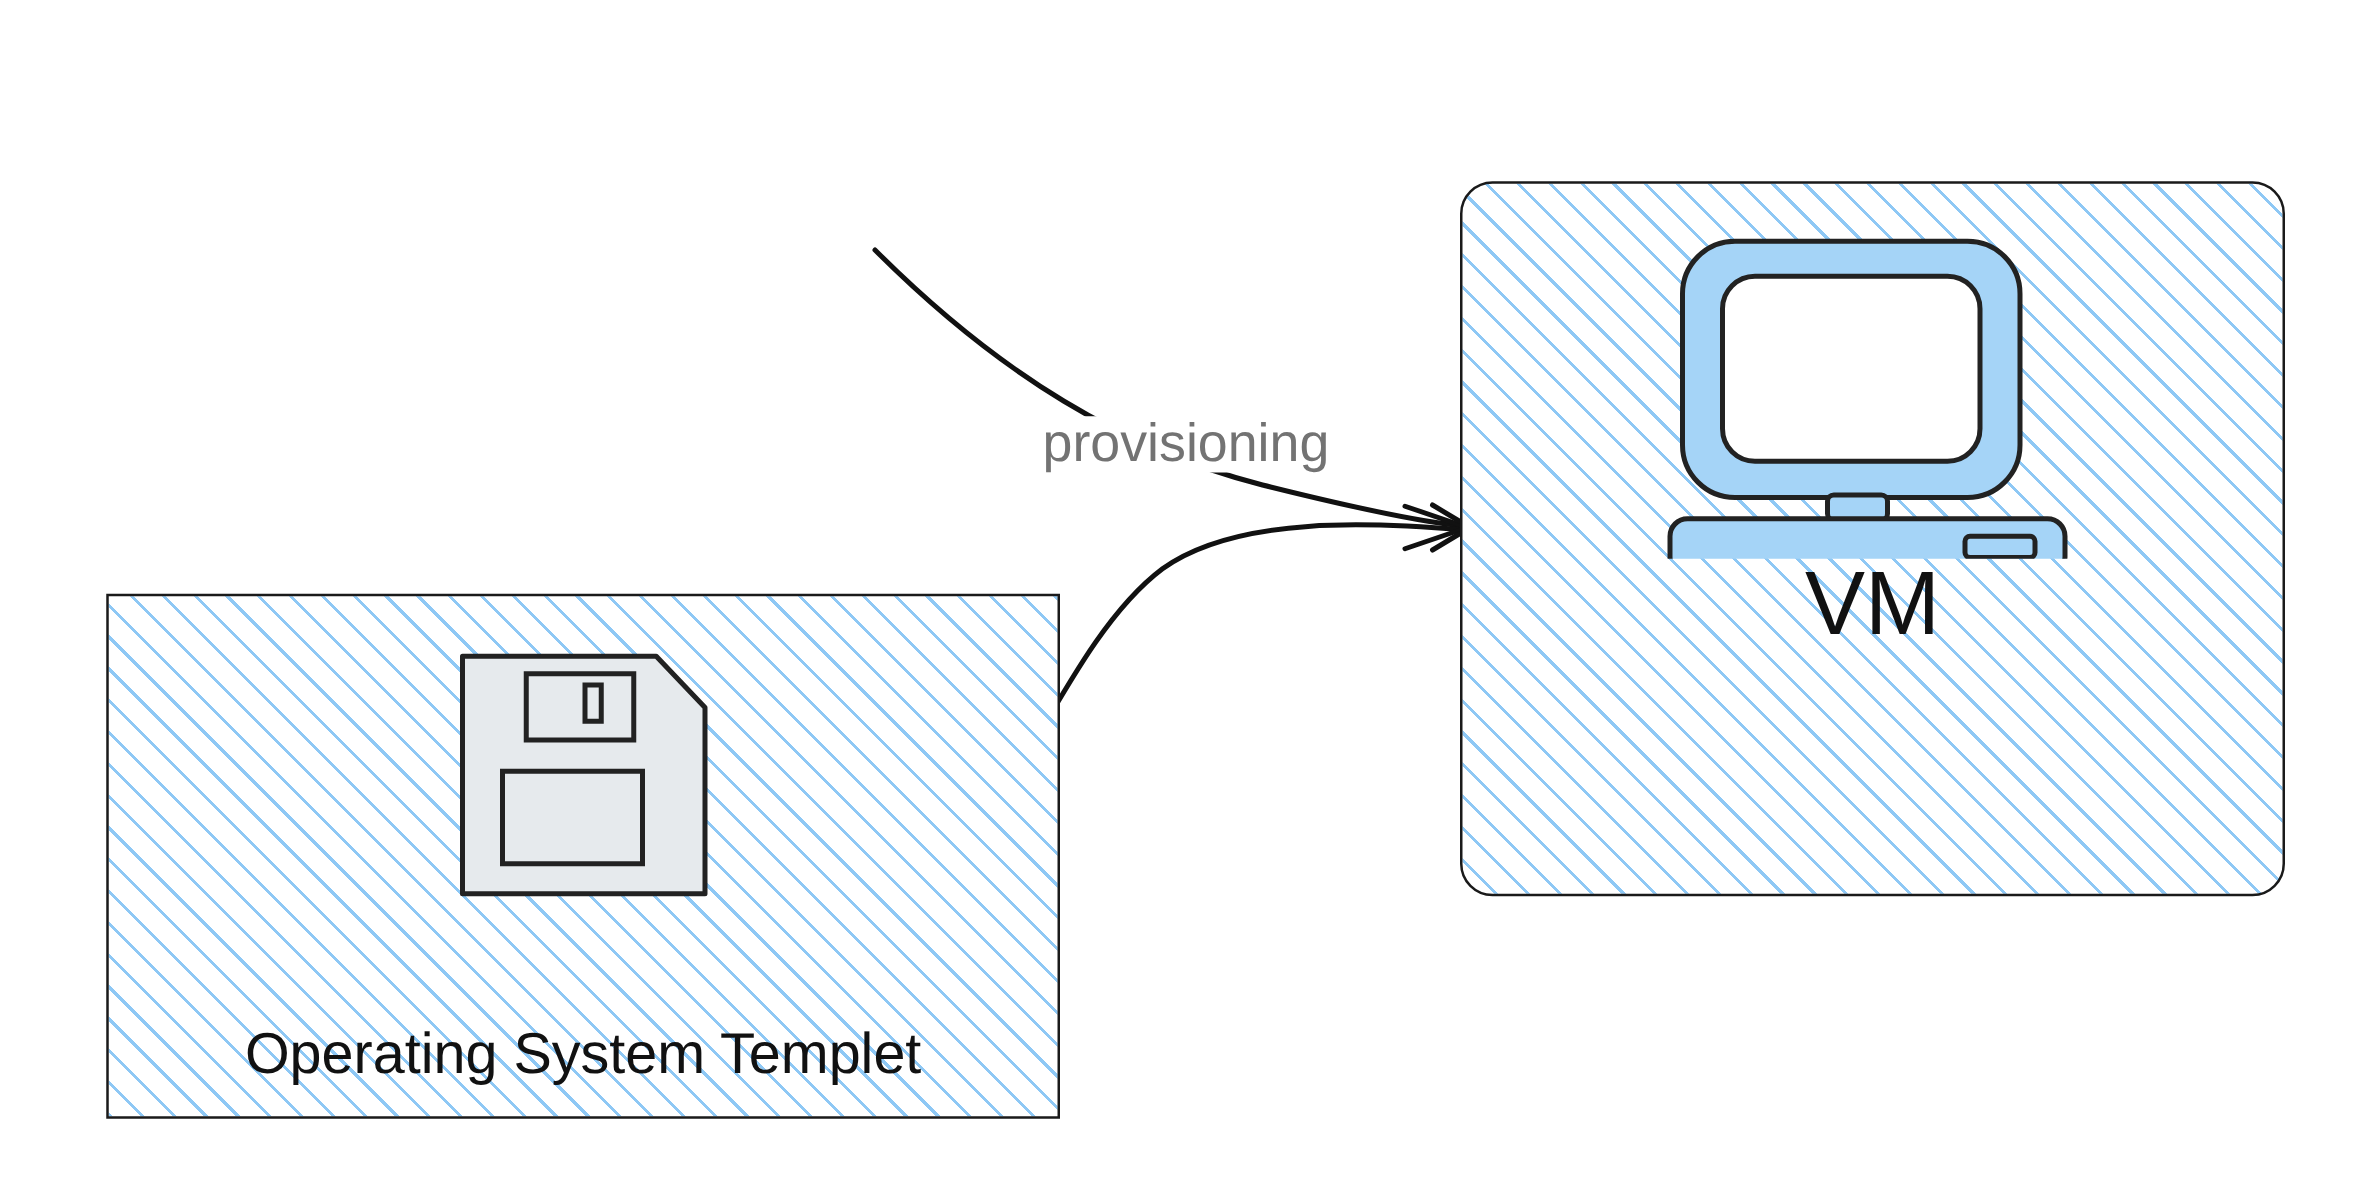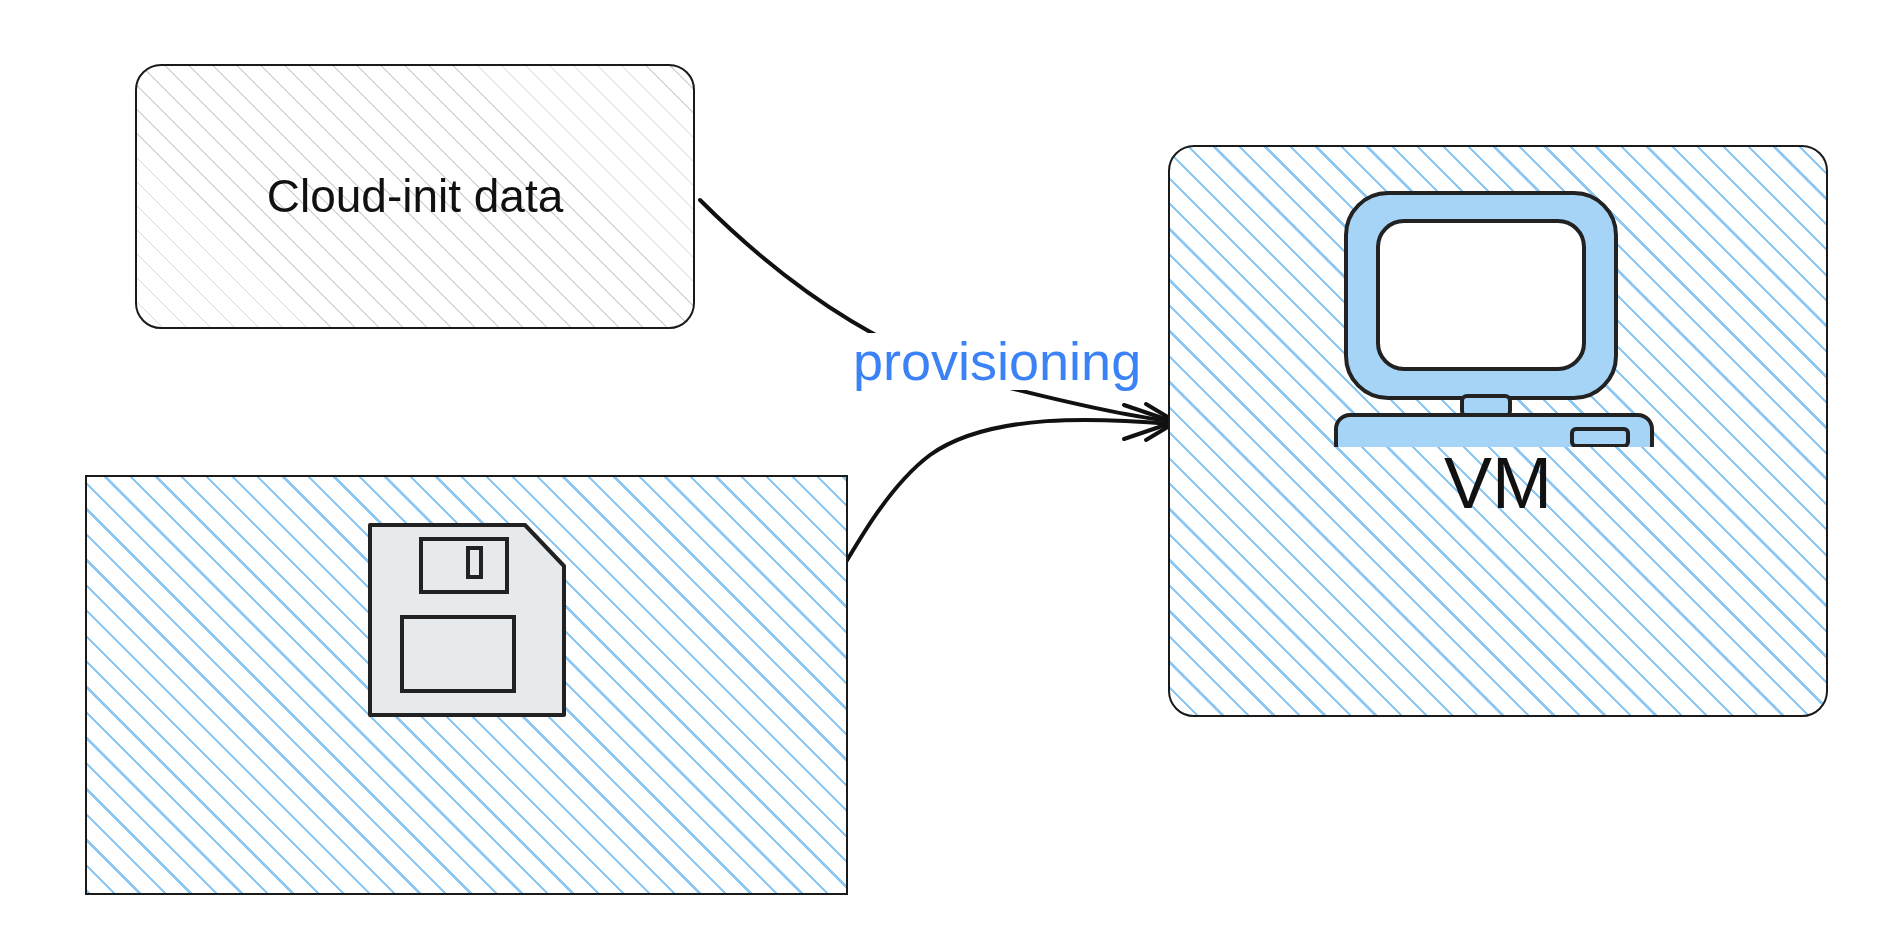--- a/index.html
+++ b/index.html
@@ -136,63 +136,60 @@
     width: 1894px;
     height: 948px;
     pointer-events: none;
   }
 
   
   #provisioning-label {
     position: absolute;
     left: 832px;
     top: 333px;
-    font-size: 54px;
-    color: #3b82f6;
+    font-size: 43px;
+    color: #737373;
     background: #ffffff;
     padding: 0 2px;
     white-space: nowrap;
     line-height: 1.05;
-    margin-left: 19px;
   }
 </style>
 </head>
 <body>
 
 <div id="canvas">
 
   <svg id="edge-layer" viewBox="0 0 1894 948" xmlns="http://www.w3.org/2000/svg">
 
     <path d="M 700 200 C 800 300 900 360 1010 388 C 1090 408 1140 418 1172 421" fill="none" stroke="#111111" stroke-width="4" stroke-linecap="round"></path>
 
     <path d="M 786 660 C 830 600 870 500 930 455 C 990 412 1100 418 1172 424" fill="none" stroke="#111111" stroke-width="4" stroke-linecap="round"></path>
 
     <g fill="none" stroke="#111111" stroke-width="4" stroke-linecap="round" stroke-linejoin="round">
       <path d="M 1124 405 L 1174 422 L 1124 439"></path>
       <path d="M 1146 404 L 1176 422 L 1146 440"></path>
     </g>
   </svg>
 
-  <div class="node hatch-gray" id="cloudinit-node">
-    <div id="cloudinit-label">Cloud-init data</div>
-  </div>
 
   <div class="node hatch-blue" id="ostemplate-node">
 
     <svg id="floppy-icon" viewBox="0 0 200 196" xmlns="http://www.w3.org/2000/svg">
 
       <path d="M 3 3 L 158 3 L 197 44 L 197 193 L 3 193 Z" fill="#e6eaed" stroke="#222222" stroke-width="4" stroke-linejoin="round"></path>
 
       <rect x="54" y="17" width="86" height="53" fill="#e6eaed" stroke="#222222" stroke-width="4"></rect>
 
       <rect x="101" y="26" width="13" height="29" fill="#e6eaed" stroke="#222222" stroke-width="4"></rect>
 
       <rect x="35" y="95" width="112" height="74" fill="#e6eaed" stroke="#222222" stroke-width="4"></rect>
     </svg>
 
+    <div id="ostemplate-label">Operating System Templet</div>
   </div>
 
   <div class="node hatch-blue" id="vm-node">
 
     <svg id="computer-icon" viewBox="0 0 340 258" xmlns="http://www.w3.org/2000/svg">
 
       <rect x="18" y="4" width="270" height="205" rx="42" ry="42" fill="#a5d4f7" stroke="#222222" stroke-width="4"></rect>
 
       <rect x="50" y="32" width="206" height="148" rx="26" ry="26" fill="#ffffff" stroke="#222222" stroke-width="4"></rect>
 

